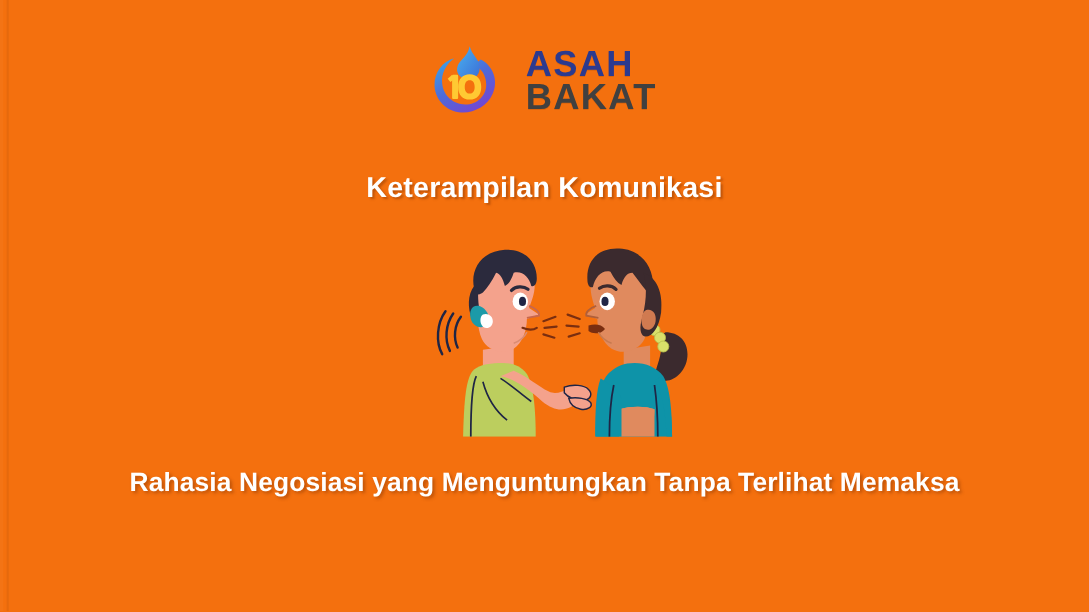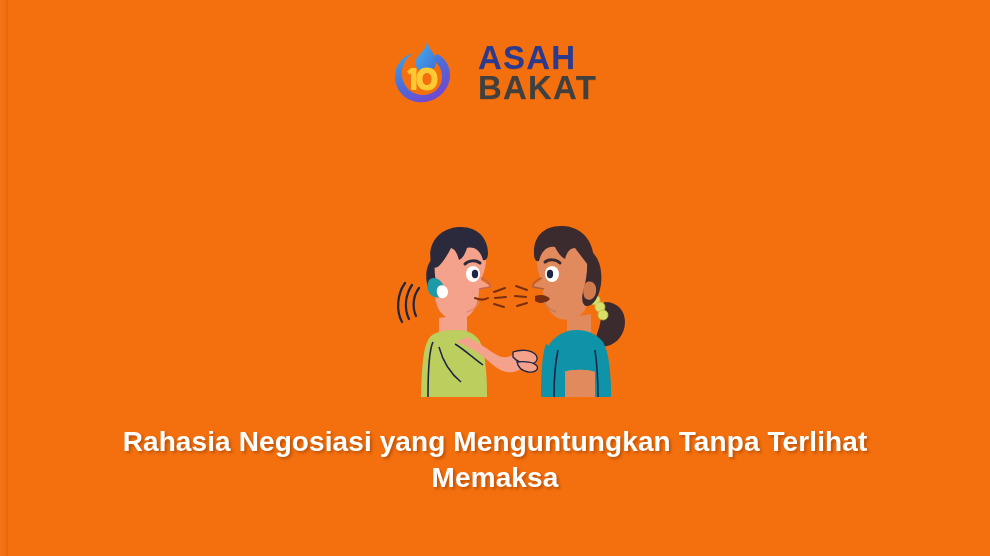--- a/index.html
+++ b/index.html
@@ -106,21 +106,21 @@
   }
   .illustration svg { display: block; width: 240px; height: 175px; }
 
   
   .headline {
     position: absolute;
     left: 60px;
     right: 60px;
     top: 424px;
     text-align: center;
-    font-size: 28px;
+    font-size: 24px;
     font-weight: bold;
     color: #FFFFFF;
     line-height: 1.28;
     letter-spacing: 0.1px;
     text-shadow: 2px 2px 3px rgba(120,45,0,0.45);
   }
 </style>
 </head>
 <body>
 
@@ -160,20 +160,21 @@
         </g>
       </svg>
     </span>
 
     <span class="logo-text">
       <span class="line1">ASAH</span>
       <span class="line2">BAKAT</span>
     </span>
   </div>
 
+  <div class="category">Keterampilan Komunikasi</div>
 
   <div class="illustration">
     <svg viewBox="0 0 240 175" xmlns="http://www.w3.org/2000/svg">
 
       <g>
 
         <g stroke="#1F2545" stroke-width="2.2" fill="none" stroke-linecap="round">
           <path d="M24 66 C18 74 17 85 21 94"></path>
           <path d="M17 63 C10 73 9 87 14 97"></path>
           <path d="M10 61 C2 72 1 89 7 100"></path>

